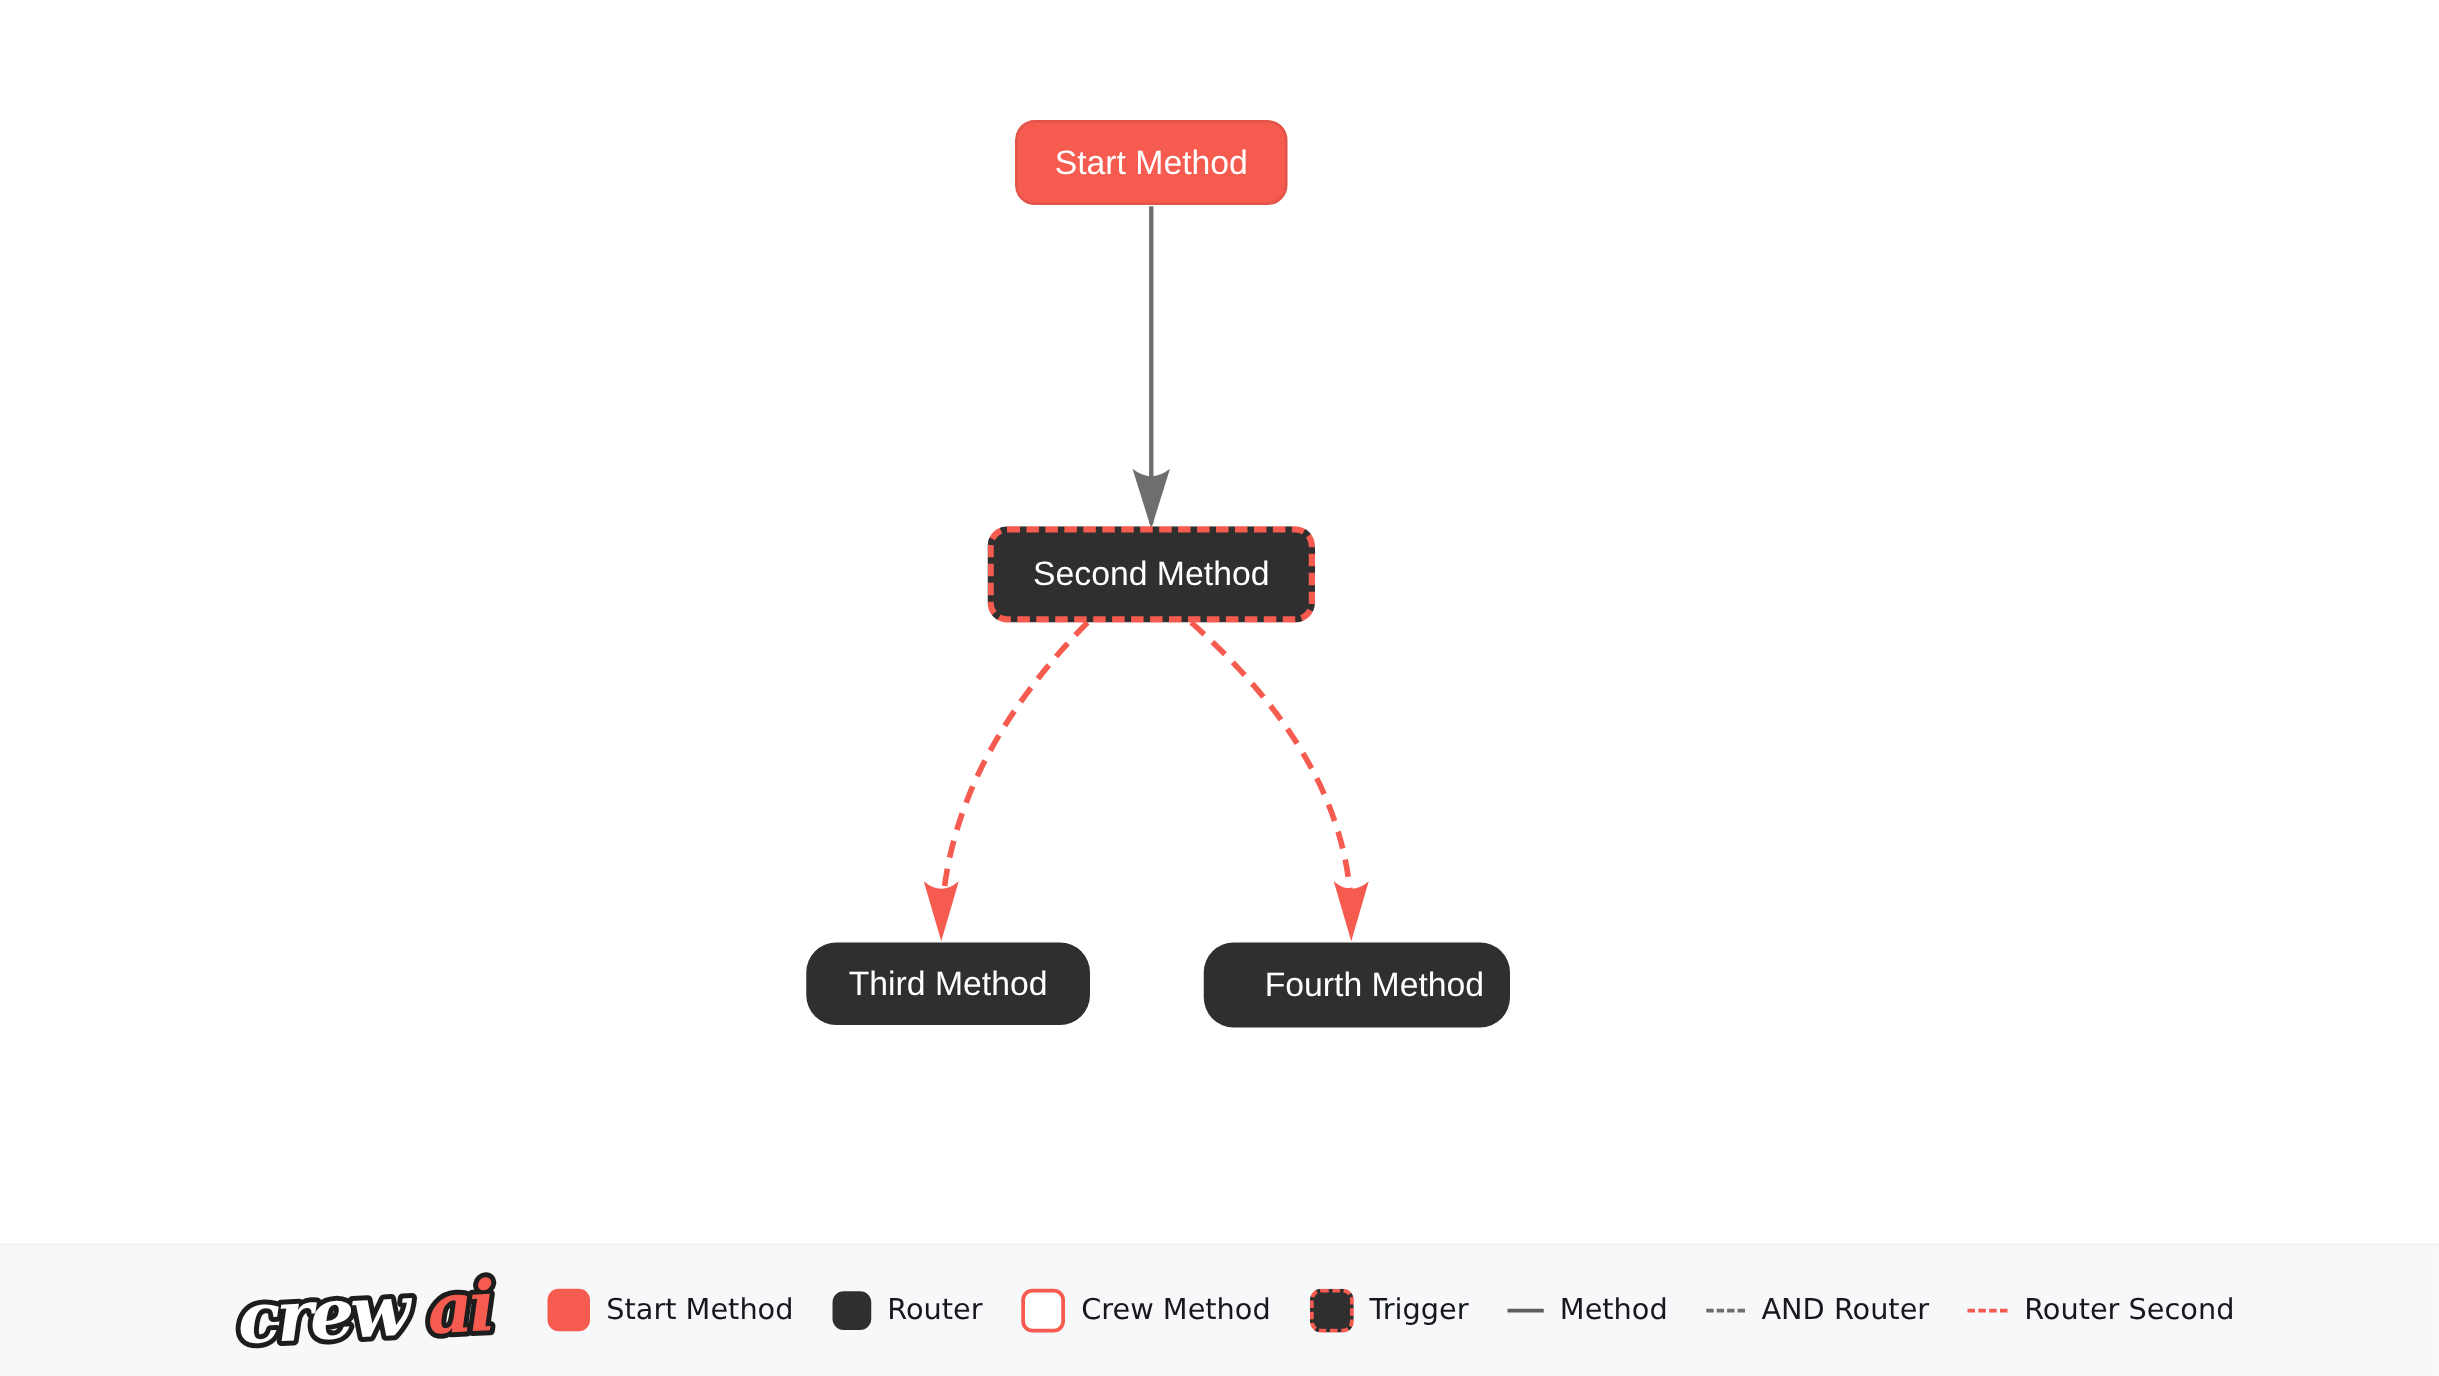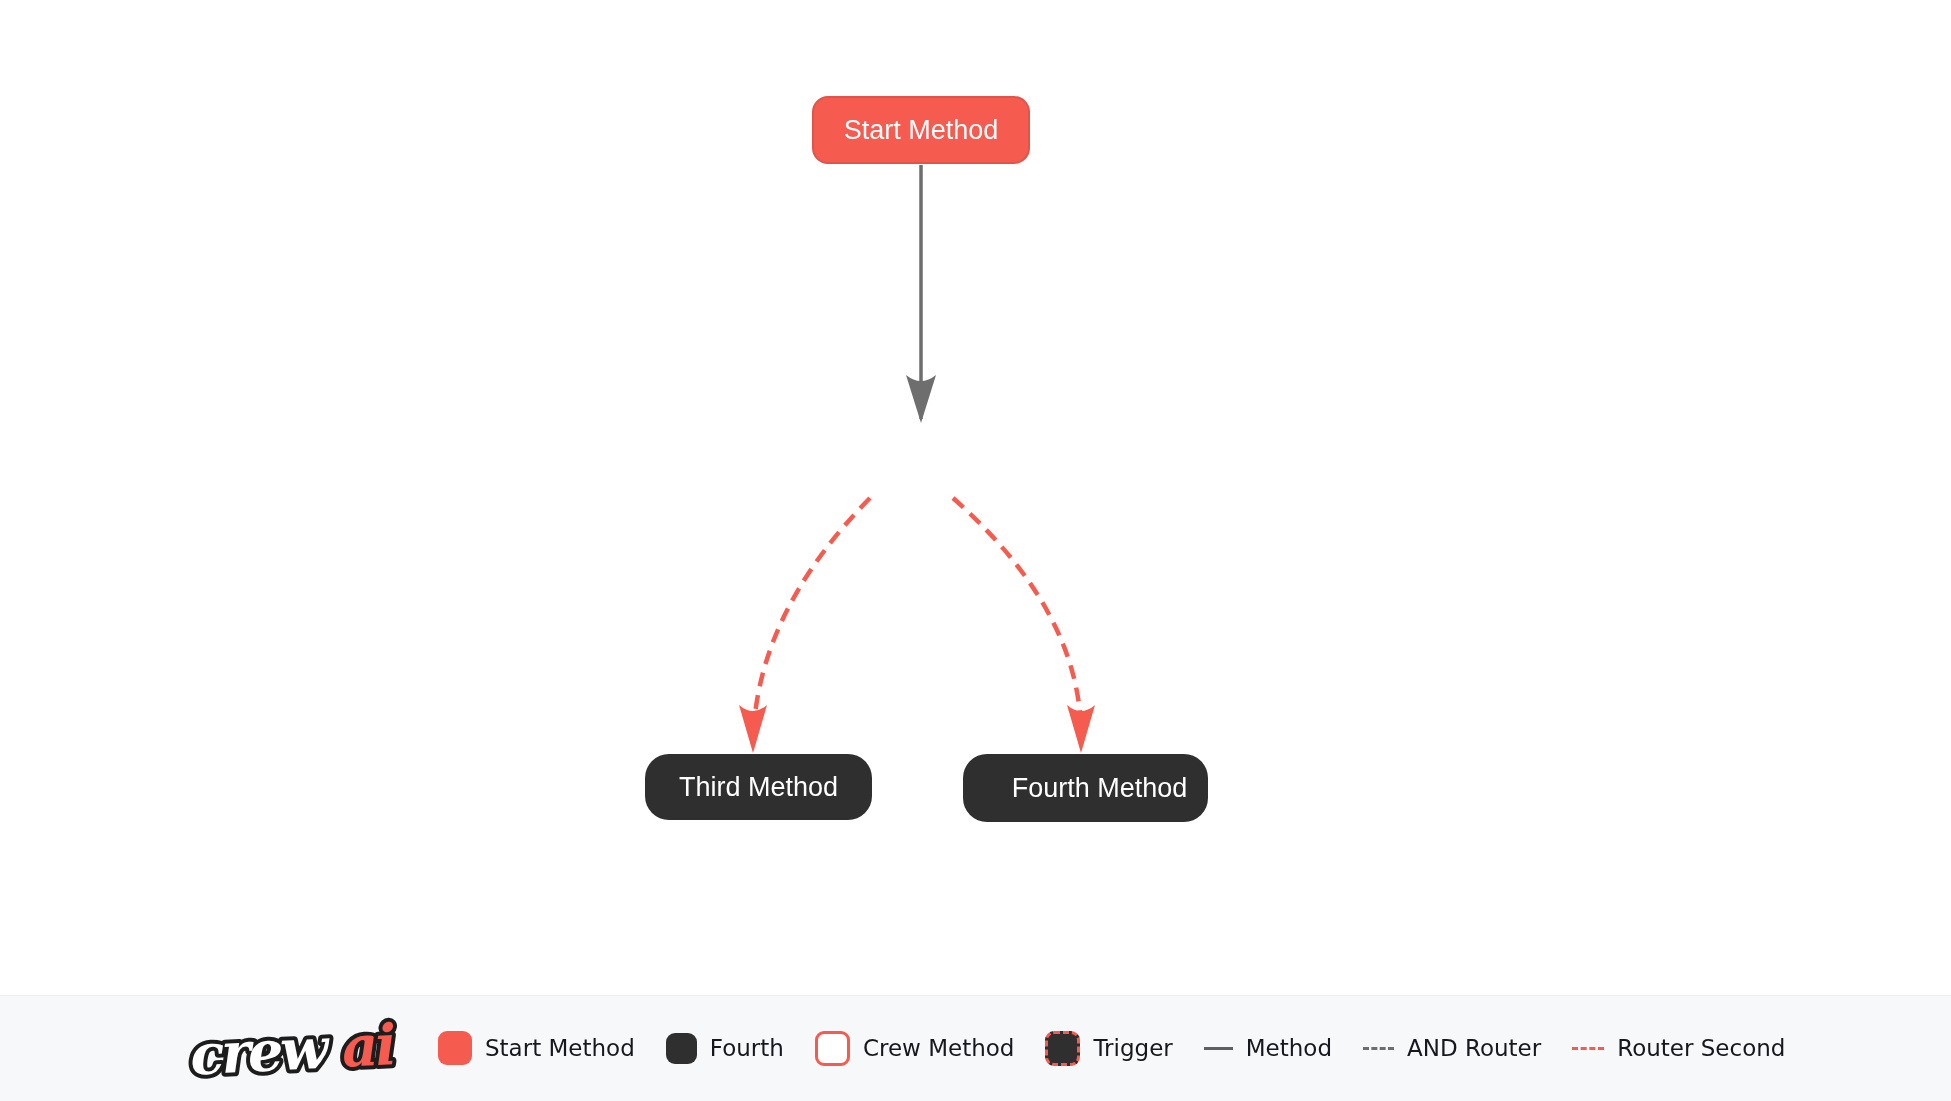--- a/index.html
+++ b/index.html
@@ -80,20 +80,21 @@
     </g>
 
     <g>
       <path d="M953,498 Q1085,615 1081,744" fill="none" stroke="var(--accent)" stroke-width="4.5" stroke-dasharray="14 9"></path>
       <path d="M1081,753 L1067,705 Q1081,717 1095,705 Z" fill="var(--accent)"></path>
     </g>
   </svg>
 
   <div class="node node-start">Start Method</div>
 
+  <div class="node node-router">Second Method</div>
 
   <div class="node node-dark node-third">Third Method</div>
 
   <div class="node node-dark node-fourth">Fourth Method</div>
 </div>
 
 <div class="legend"></div>
 
 <svg class="logo" viewBox="0 0 226 80" xmlns="http://www.w3.org/2000/svg">
   <text x="4" y="60" font-family="DejaVu Serif, serif" font-style="italic" font-weight="bold" font-size="56" letter-spacing="-3" stroke="var(--logo-outline)" stroke-width="8" stroke-linejoin="round" paint-order="stroke" transform="rotate(-3 113 40)">
@@ -102,21 +103,21 @@
   </text>
 </svg>
 
 <div class="legend-items">
   <div class="legend-item">
     <span class="swatch swatch-start"></span>
     <span class="legend-label">Start Method</span>
   </div>
   <div class="legend-item">
     <span class="swatch swatch-method"></span>
-    <span class="legend-label">Fourth</span>
+    <span class="legend-label">Router</span>
   </div>
   <div class="legend-item">
     <span class="swatch swatch-crew"></span>
     <span class="legend-label">Crew Method</span>
   </div>
   <div class="legend-item">
     <span class="swatch swatch-router"></span>
     <span class="legend-label">Trigger</span>
   </div>
   <div class="legend-item">

